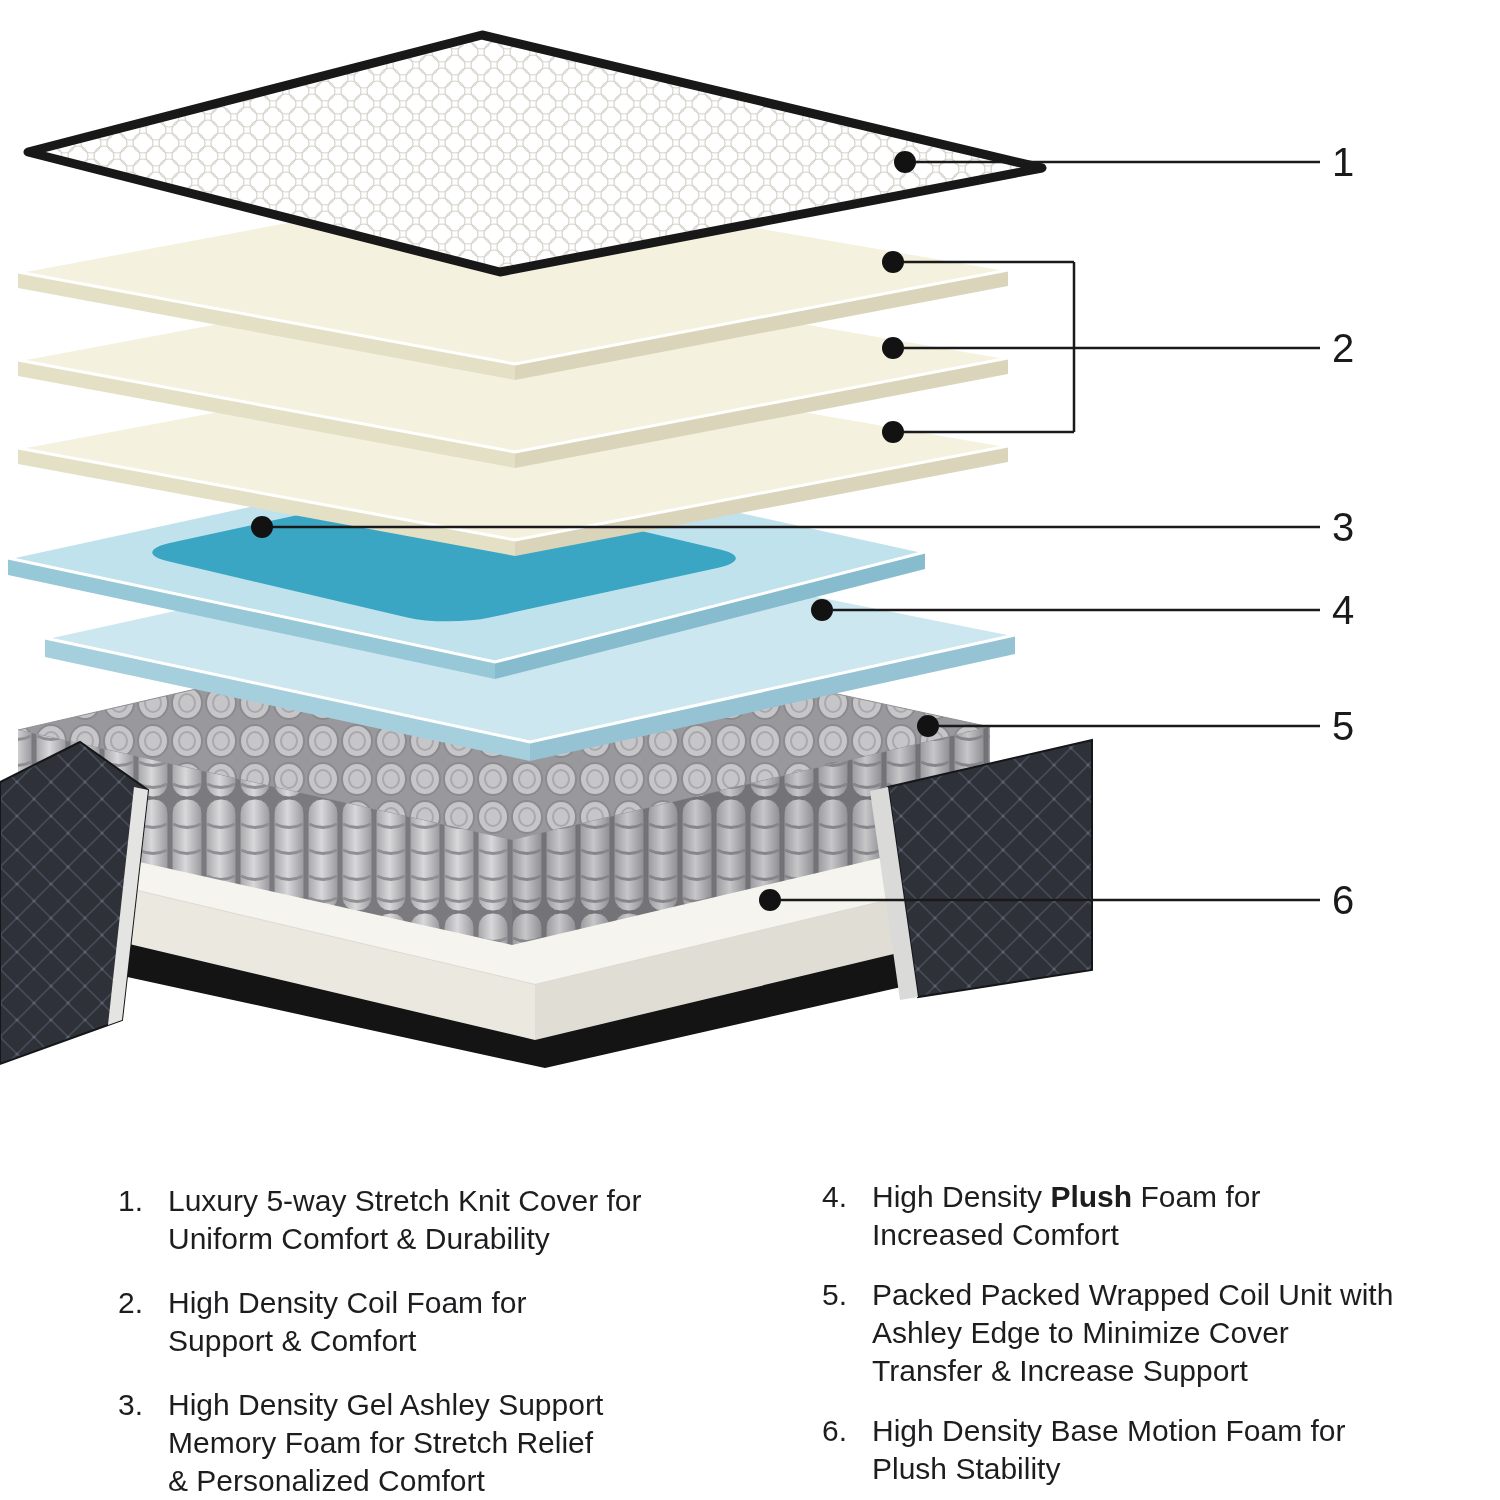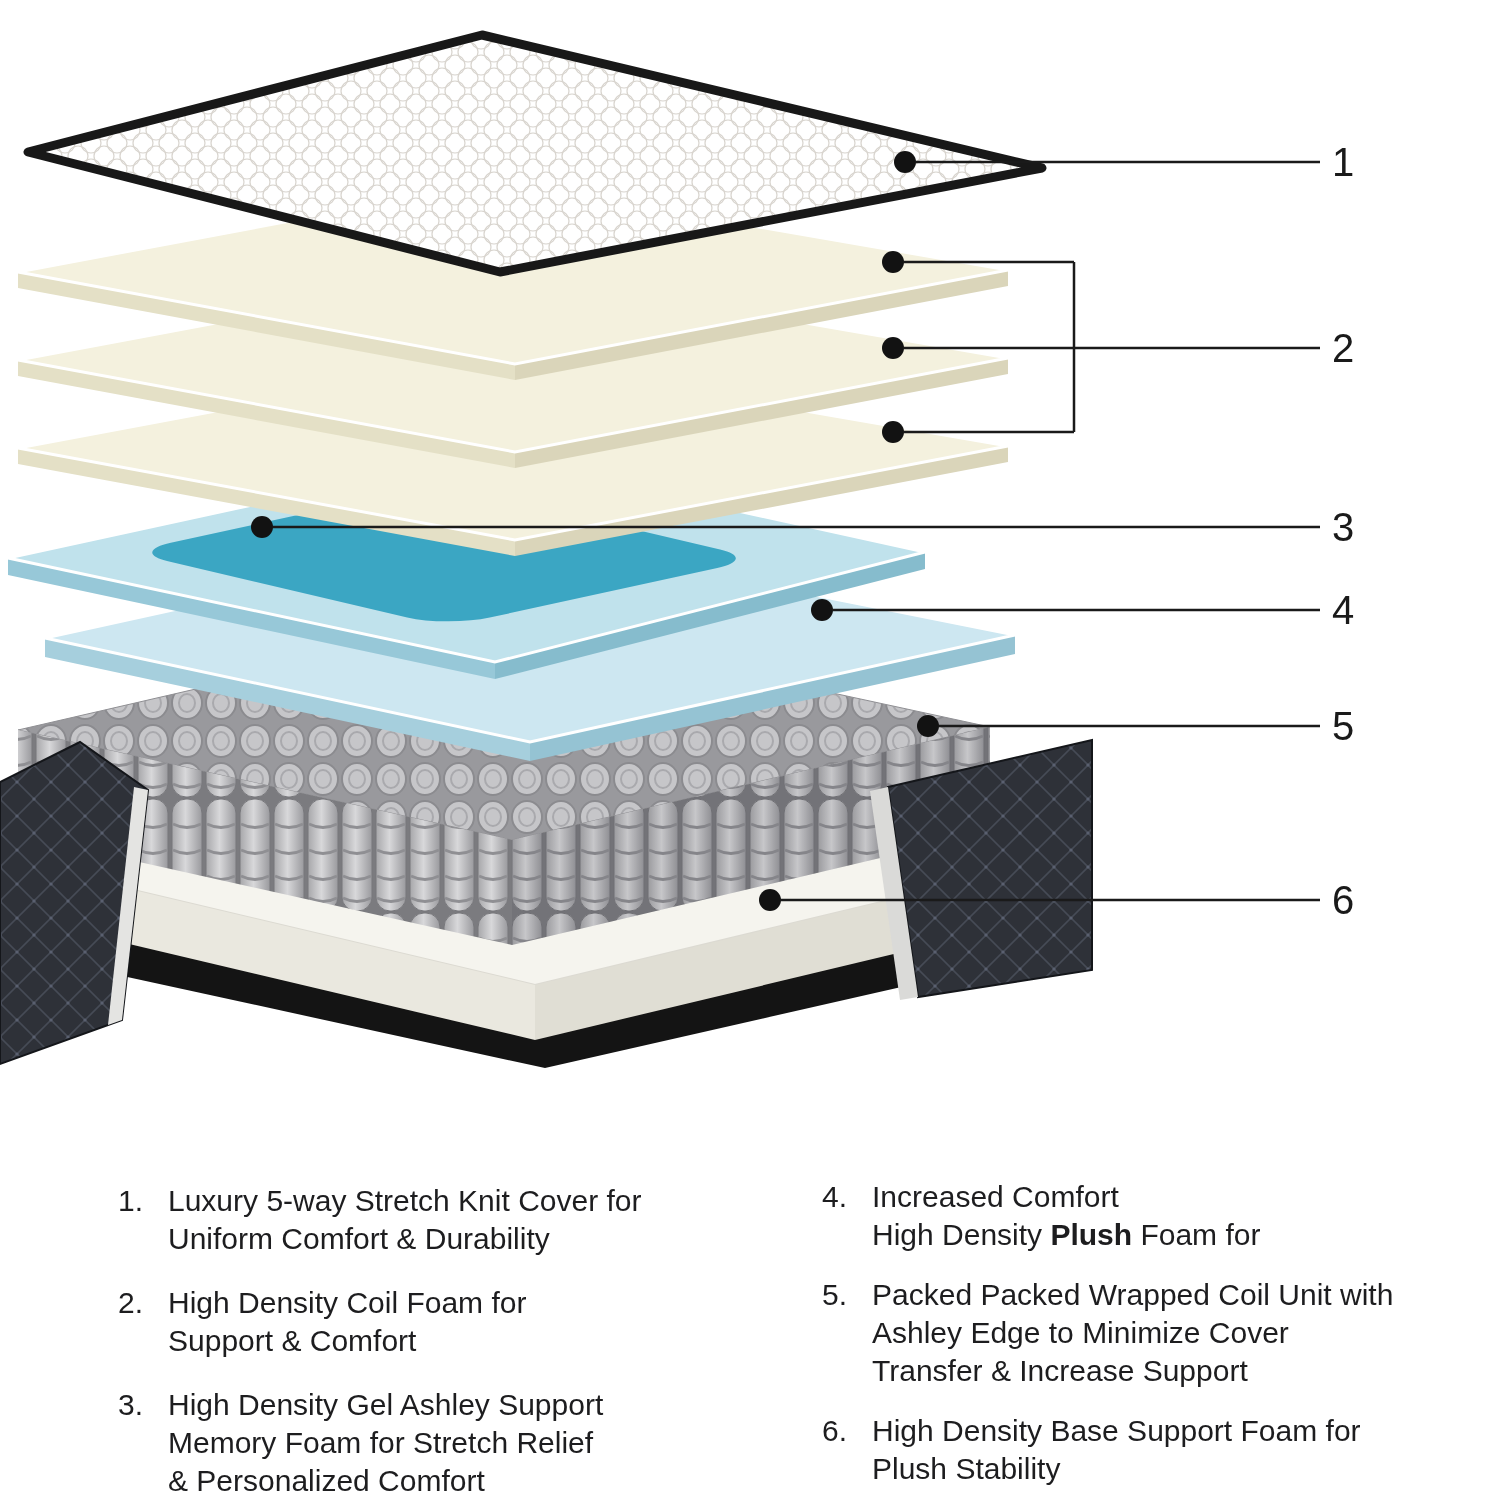--- a/index.html
+++ b/index.html
@@ -179,34 +179,34 @@
         <div>Memory Foam for Stretch Relief</div>
         <div>&amp; Personalized Comfort</div>
       </div>
     </div>
   </div>
 
   <div class="legend-col right">
     <div class="legend-item">
       <div class="legend-num">4.</div>
       <div class="legend-text">
+        <div><span>High Density </span><b>Plush</b><span> Foam for</span></div>
         <div>Increased Comfort</div>
-        <div><span>High Density </span><b>Plush</b><span> Foam for</span></div>
       </div>
     </div>
     <div class="legend-item">
       <div class="legend-num">5.</div>
       <div class="legend-text">
         <div>Packed Packed Wrapped Coil Unit with</div>
         <div>Ashley Edge to Minimize Cover</div>
         <div>Transfer &amp; Increase Support</div>
       </div>
     </div>
     <div class="legend-item">
       <div class="legend-num">6.</div>
       <div class="legend-text">
-        <div>High Density Base Support Foam for</div>
+        <div>High Density Base Motion Foam for</div>
         <div>Plush Stability</div>
       </div>
     </div>
   </div>
 
 </div>
 
 </body></html>

